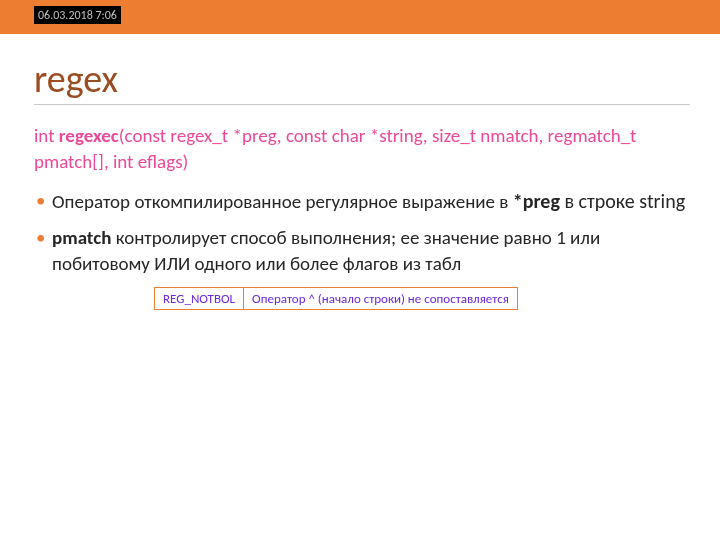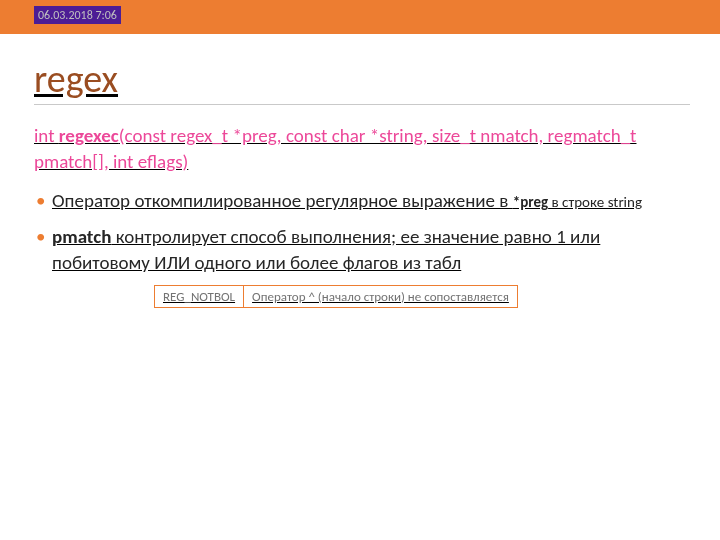--- a/index.html
+++ b/index.html
@@ -14,26 +14,25 @@
     width: 100%;
     height: 34px;
     background: #ed7d31;
   }
   .timestamp {
     position: absolute;
     top: 6px;
     left: 34px;
     color: #bfbfbf;
     font-size: 12px;
-    background: #4c1d95;
+    background: #000000;
     padding: 2px 4px;
   }
   .slide {
     padding: 22px 30px 0 34px;
-    text-decoration: underline;
   }
   .title {
     color: #9a4d21;
     font-size: 38px;
     font-weight: 400;
     border-bottom: 1px solid #c9c9c9;
     padding-bottom: 2px;
     margin-bottom: 18px;
   }
   .signature {
@@ -55,26 +54,26 @@
     margin-bottom: 10px;
   }
   .bullets > li::before {
     content: "•";
     position: absolute;
     left: 2px;
     top: 0;
     color: #ed7d31;
     font-size: 19px;
   }
-  .small-font { font-size: 15px; }
+  .small-font { font-size: 20px; }
   .flag-table {
     border-collapse: collapse;
     margin: 6px 0 14px 120px;
     font-size: 13px;
-    color: #737373;
+    color: #6d28d9;
   }
   .flag-table td {
     border: 1px solid #ed7d31;
     padding: 3px 8px;
     vertical-align: middle;
   }
 </style>
 </head>
 <body>
 

